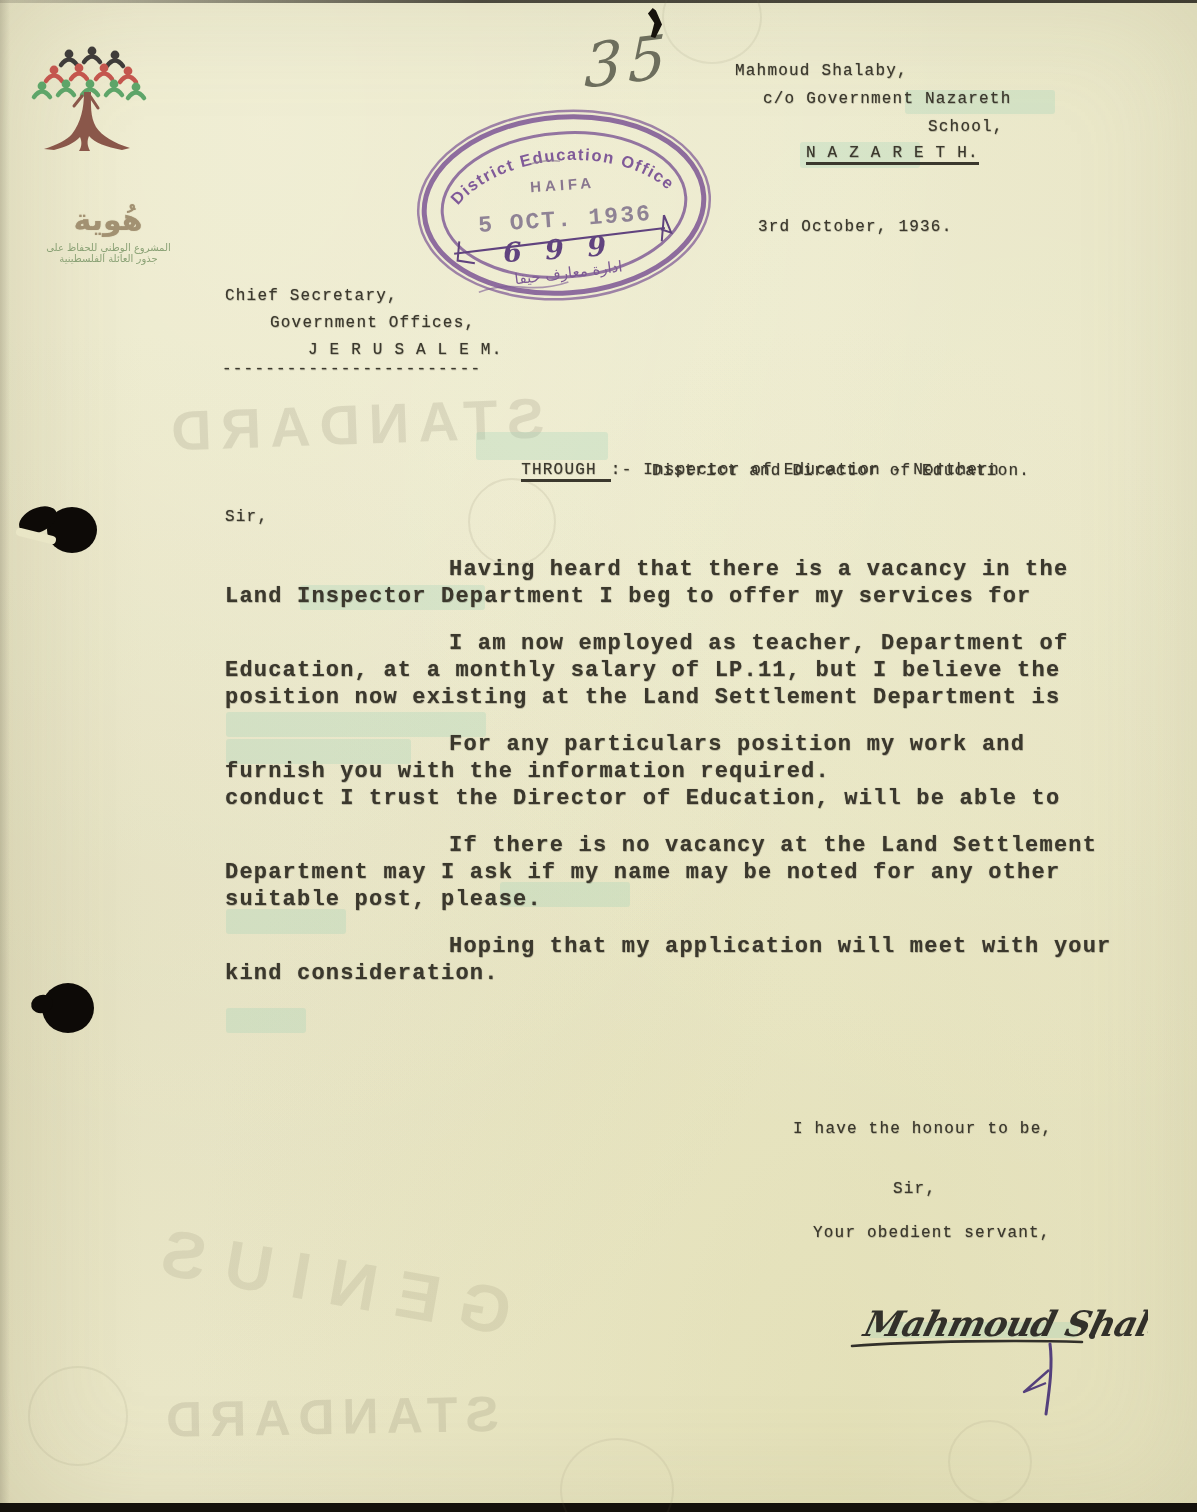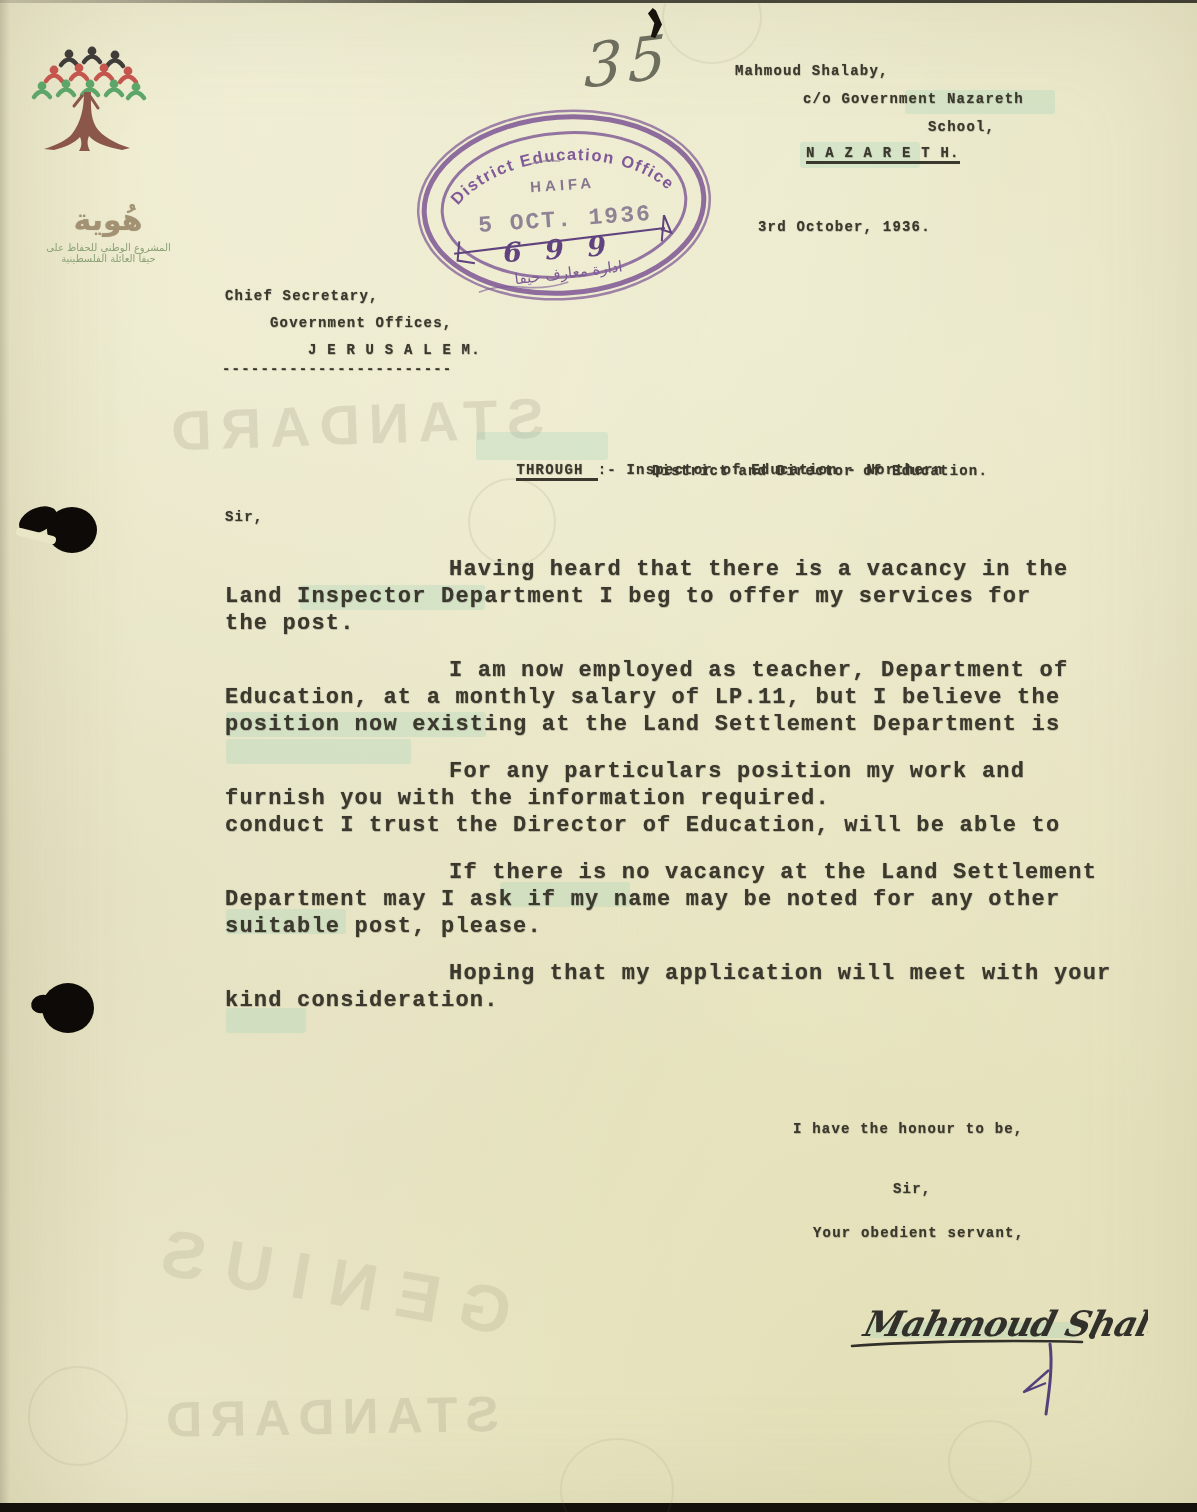--- a/index.html
+++ b/index.html
@@ -17,21 +17,21 @@
   .edge-top{position:absolute;left:0;top:0;width:100%;height:3px;
     background:linear-gradient(90deg, rgba(25,22,16,.15), rgba(25,22,16,.75) 40%, rgba(25,22,16,.8));}
   .edge-bottom{position:absolute;left:0;bottom:0;width:100%;height:9px;background:#14110c;}
   .edge-left{position:absolute;left:0;top:0;width:10px;height:100%;
     background:linear-gradient(90deg, rgba(110,105,85,.25), transparent);}
 
   
   .t{
     position:absolute;white-space:pre;
     font-family:"Liberation Mono", monospace;
-    font-size:14px;font-weight:700;letter-spacing:1.2px;line-height:27px;
+    font-size:16px;font-weight:400;letter-spacing:1.2px;line-height:27px;
     color:#3b382d;
     text-shadow:0 0 1px rgba(59,56,45,.55), .5px .5px 0 rgba(59,56,45,.22);
   }
   .u{border-bottom:3px solid currentColor;padding-right:14px;}
   .u2{border-bottom:3px solid currentColor;}
 
   .letter-body{position:absolute;left:225px;top:556px;width:965px;}
   .letter-body .para{margin:0 0 20px 0;}
   .letter-body .line{
     white-space:pre;font-size:22px;font-weight:700;letter-spacing:1.2px;line-height:27px;
@@ -142,21 +142,21 @@
           <path d="M104 52 Q112 41 120 52"></path>
         </g>
 
         <path d="M60 46 C60 62 57 76 48 88 C43 94 33 99 20 103 L30 104 C42 101 50 97 56 91 C58 96 58 100 55 105 L66 105 C63 99 63 95 65 90 C71 97 82 101 98 104 L106 102 C90 97 78 90 72 81 C66 71 67 58 67 46 Z" fill="#8a574a" stroke="none"></path>
         <path d="M58 50 L50 60 M66 50 L74 62 M62 48 L62 58" stroke="#8a574a" stroke-width="3"></path>
       </g>
     </svg>
     <div class="logo-callig">هُوية</div>
     <div class="logo-sub">
       <div>المشروع الوطني للحفاظ على</div>
-      <div>حيفا العائلة الفلسطينية</div>
+      <div>جذور العائلة الفلسطينية</div>
     </div>
   </div>
 
   <div class="hand35">35</div>
   <div class="inkblot-top"></div>
 
   <div class="stamp-wrap">
     <svg width="302" height="198" viewBox="0 0 302 198">
       <g fill="none" stroke="#7b4fae">
         <ellipse cx="151" cy="99" rx="146" ry="94" stroke-width="2.5" opacity=".7"></ellipse>
@@ -175,21 +175,21 @@
       <path d="M44 128 L41 147 L58 151" stroke="#5b3a92" stroke-width="2" fill="none"></path>
       <text x="142" y="152" text-anchor="middle" font-family="DejaVu Serif, serif" font-style="italic" font-size="27" font-weight="700" letter-spacing="7" fill="#5b3a92">6 9 9</text>
       <path d="M250 116 L246 142 M250 116 L256 134 L246 130" stroke="#5b3a92" stroke-width="2" fill="none"></path>
 
       <text x="151" y="172" text-anchor="middle" font-family="DejaVu Sans, sans-serif" font-size="15" fill="#7c55ae" transform="rotate(-3 151 172)">ادارة معارف حيفا</text>
       <path d="M60 180 Q80 174 104 178 T150 176" stroke="#7c55ae" stroke-width="1.6" fill="none" opacity=".6"></path>
     </svg>
   </div>
 
   <div class="t" style="left:735px;top:58px;">Mahmoud Shalaby,</div>
-  <div class="t" style="left:763px;top:86px;margin-left:40px;">c/o Government Nazareth</div>
+  <div class="t" style="left:763px;top:86px;">c/o Government Nazareth</div>
   <div class="t" style="left:928px;top:114px;">School,</div>
   <div class="t" style="left:806px;top:140px;"><span class="u2">N A Z A R E T H.</span></div>
 
   <div class="t" style="left:758px;top:214px;">3rd October, 1936.</div>
 
   <div class="t" style="left:225px;top:283px;">Chief Secretary,</div>
   <div class="t" style="left:270px;top:310px;">Government Offices,</div>
   <div class="t" style="left:308px;top:337px;">J E R U S A L E M.</div>
   <div class="t" style="left:222px;top:356px;">------------------------</div>
 
@@ -197,21 +197,20 @@
     <span class="u">THROUGH</span><span style="">:- Inspector of Education - Northern</span>
   </div>
   <div class="t" style="left:652px;top:458px;">District and Director of Education.</div>
 
   <div class="t" style="left:225px;top:504px;">Sir,</div>
 
   <div class="letter-body">
       <div class="para">
         <div class="line first">Having heard that there is a vacancy in the</div>
         <div class="line">Land Inspector Department I beg to offer my services for</div>
-        <div class="line">the post.</div>
       </div>
       <div class="para">
         <div class="line first">I am now employed as teacher, Department of</div>
         <div class="line">Education, at a monthly salary of LP.11, but I believe the</div>
         <div class="line">position now existing at the Land Settlement Department is</div>
       </div>
       <div class="para">
         <div class="line first">For any particulars position my work and</div>
         <div class="line">furnish you with the information required.</div>
         <div class="line">conduct I trust the Director of Education, will be able to</div>

